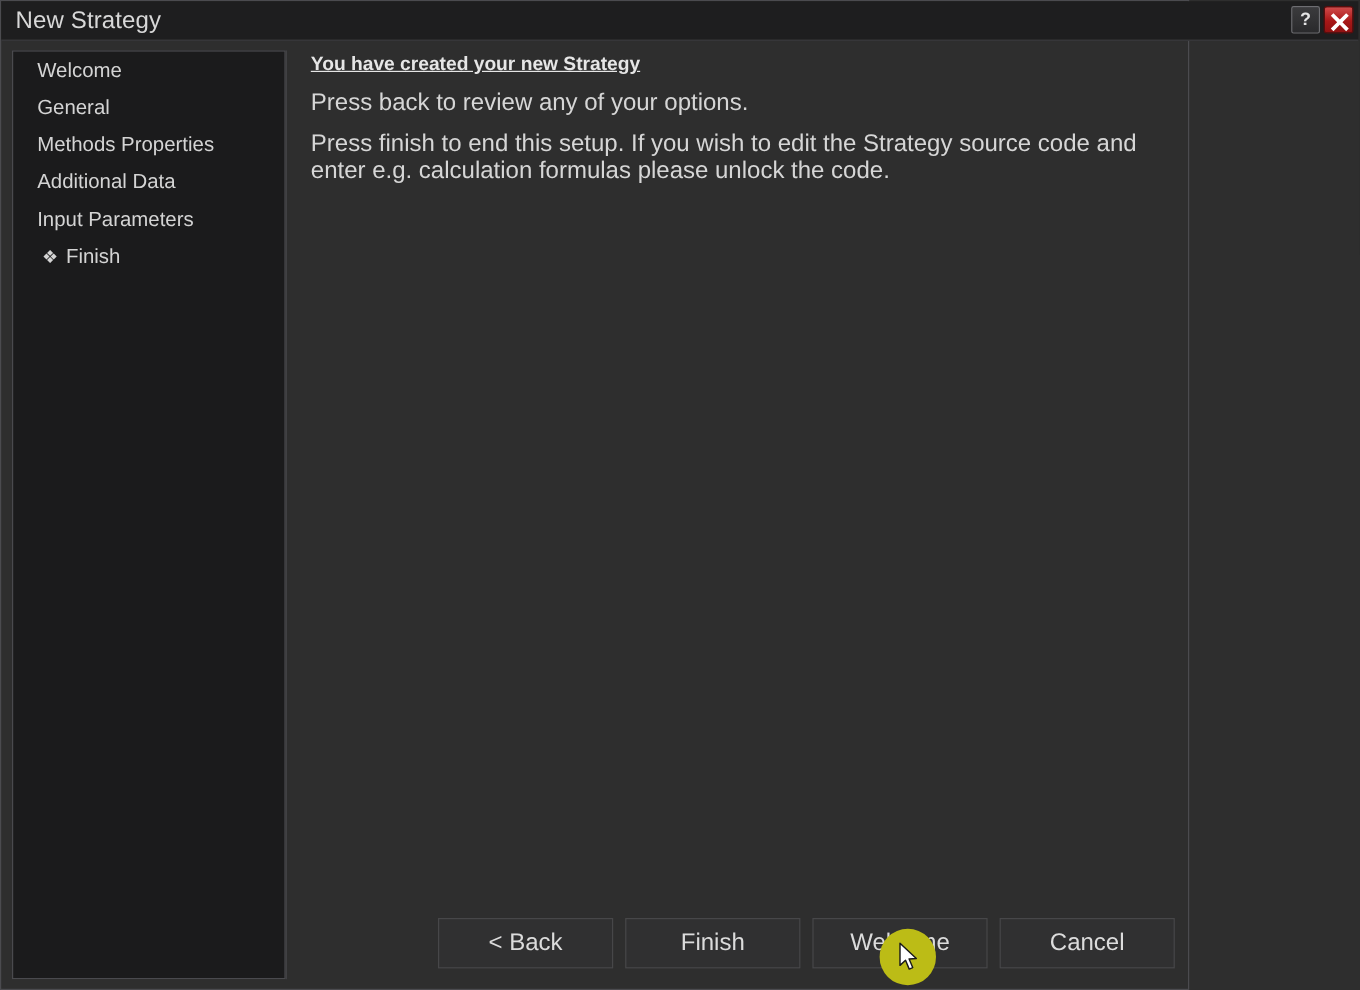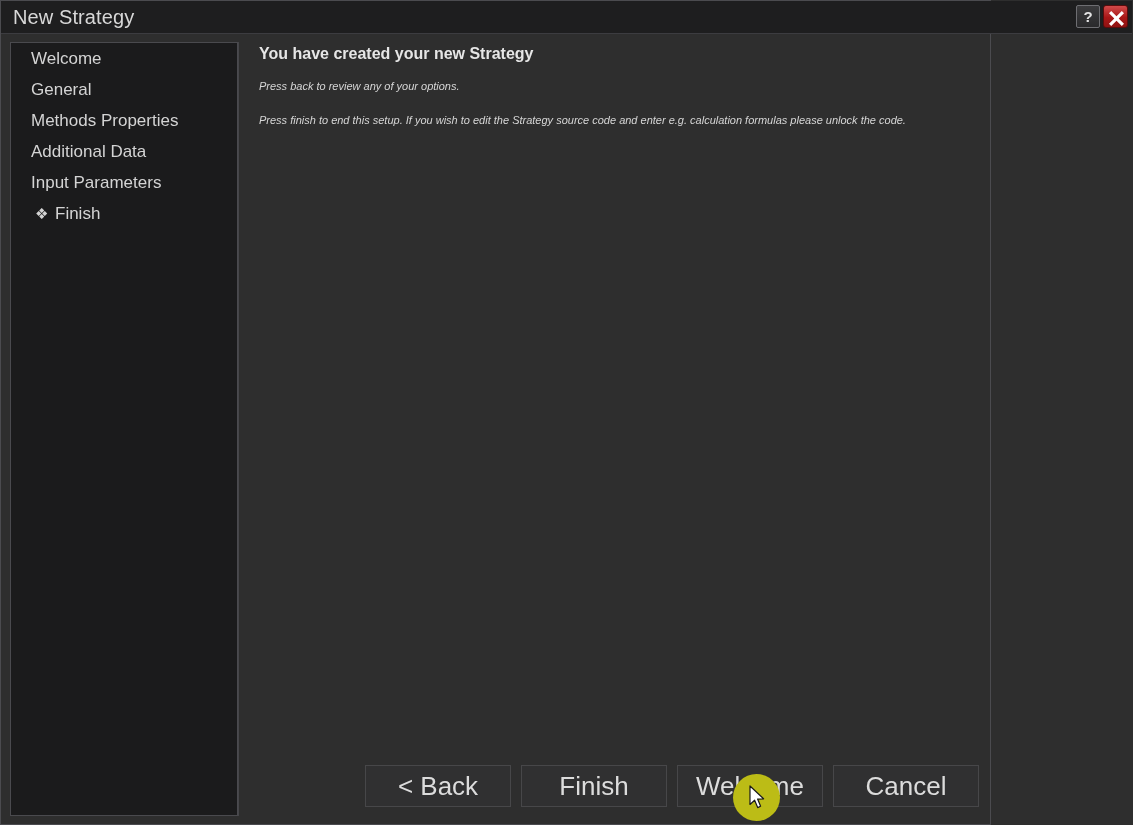--- a/index.html
+++ b/index.html
@@ -126,28 +126,28 @@
     left: 246px;
     top: 41px;
     right: 10px;
     height: 700px;
   }
   .content-heading {
     font-size: 16px;
     font-weight: bold;
     color: #e6e6e6;
     margin: 3px 0 0 12px;
+    text-decoration: underline;
   }
   .content-para {
-    font-size: 11px;
+    font-size: 20px;
     color: #d6d6d6;
     margin: 12px 0 0 12px;
     max-width: 872px;
     line-height: 22px;
-    font-style: italic;
   }
 
   
   .footer {
     position: absolute;
     left: 246px;
     bottom: 17px;
     right: 10px;
     height: 42px;
   }
@@ -158,21 +158,21 @@
     display: flex;
     gap: 10px;
   }
   .dlg-btn {
     width: 146px;
     height: 42px;
     background: #303031;
     border: 1px solid #474749;
     box-sizing: border-box;
     color: #dcdcdc;
-    font-size: 26px;
+    font-size: 20px;
     line-height: 40px;
     text-align: center;
     cursor: pointer;
     position: relative;
   }
 
   
   .click-halo {
     position: absolute;
     left: 732px;

